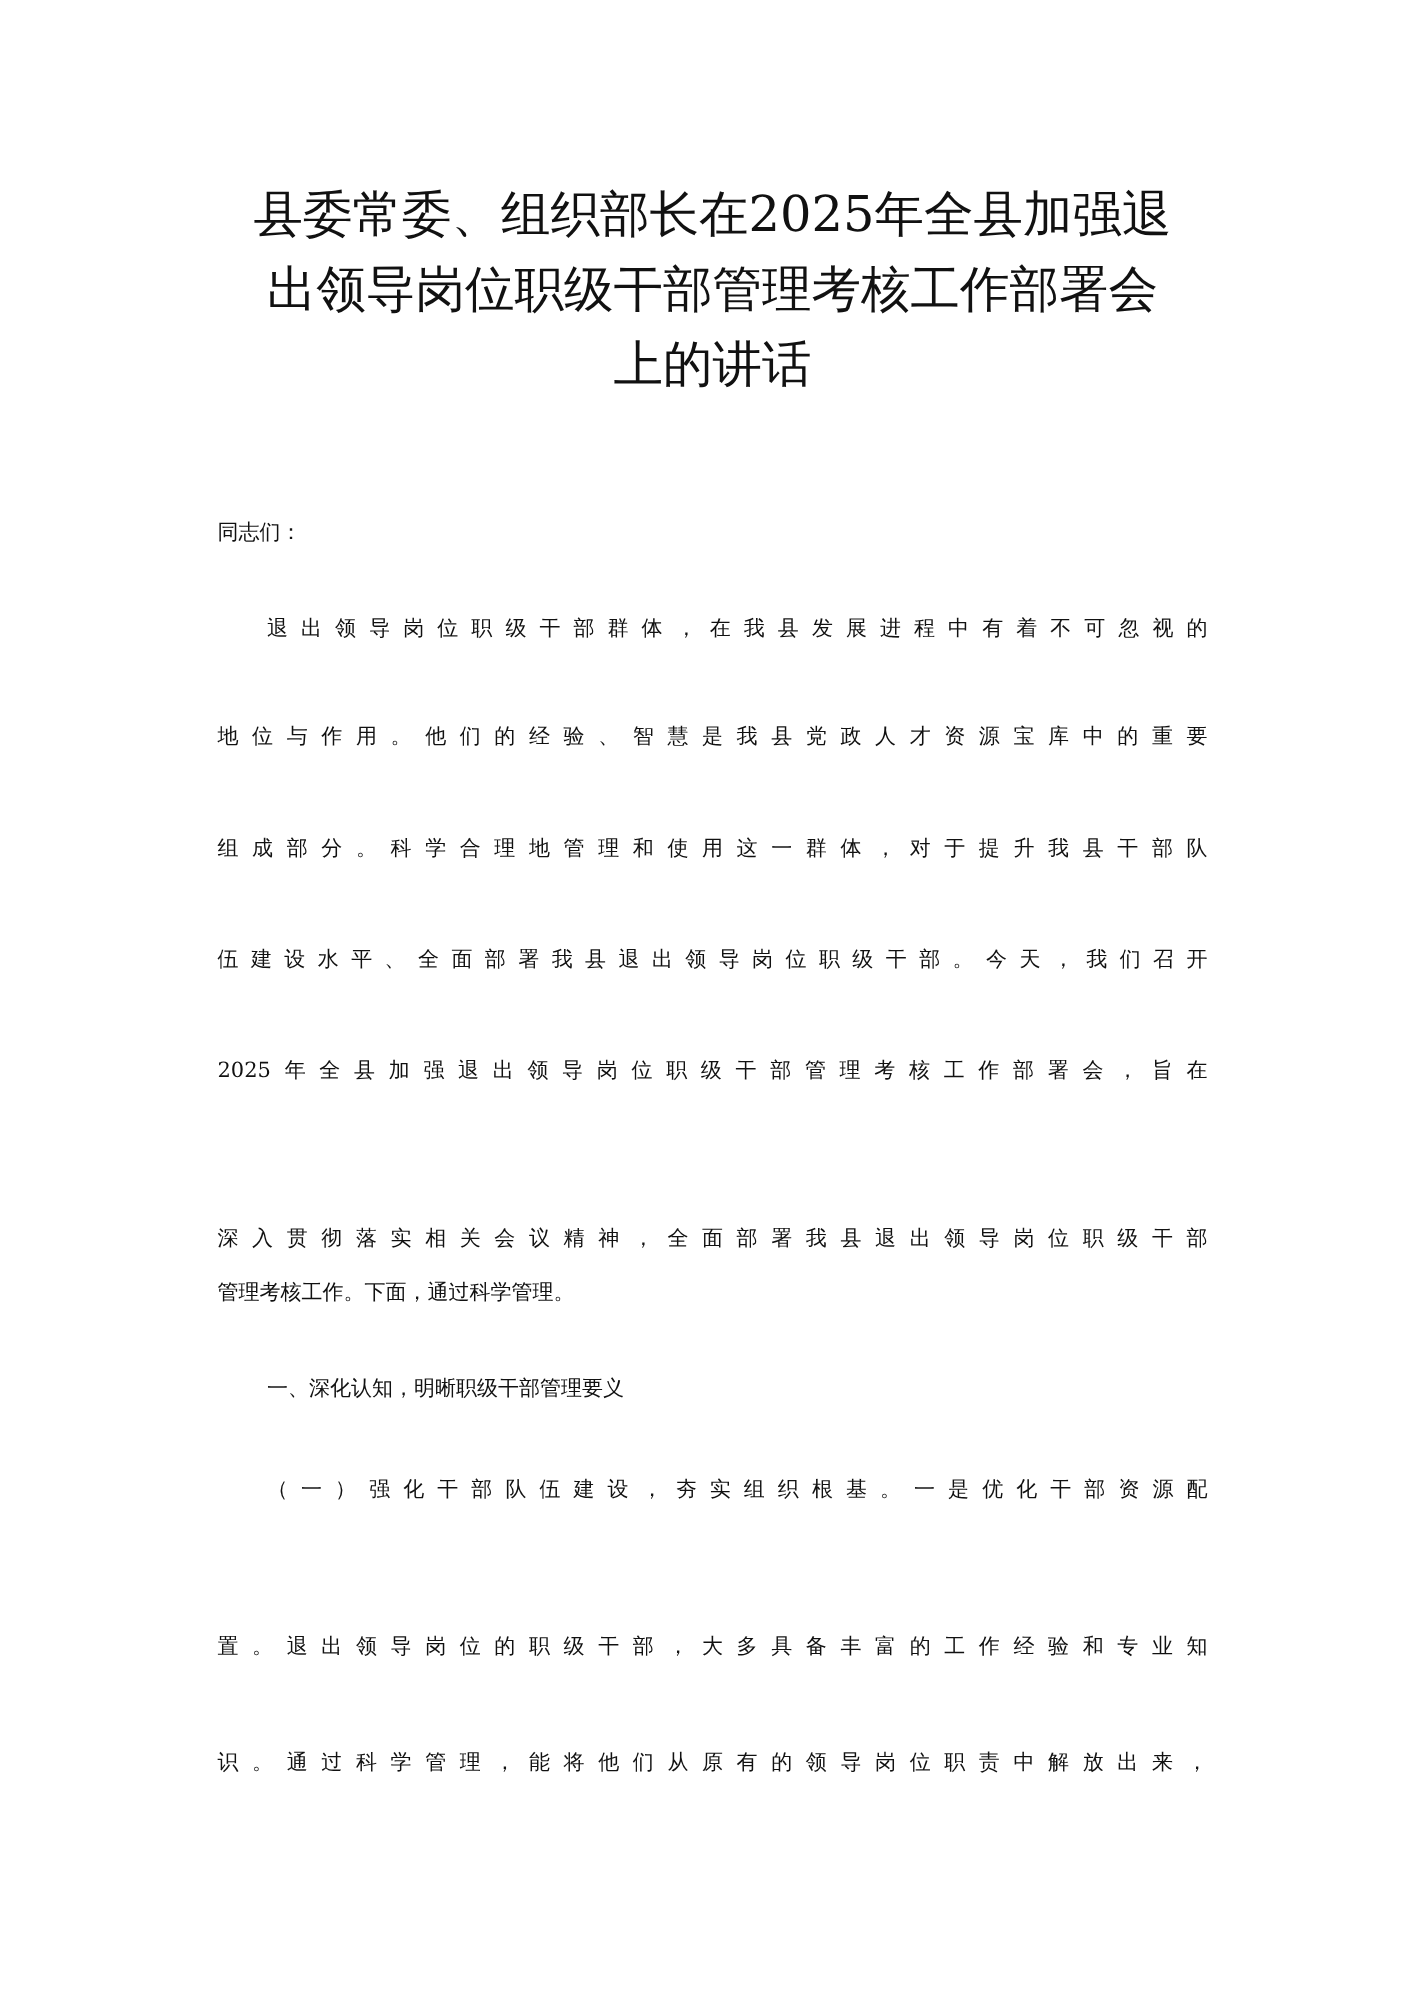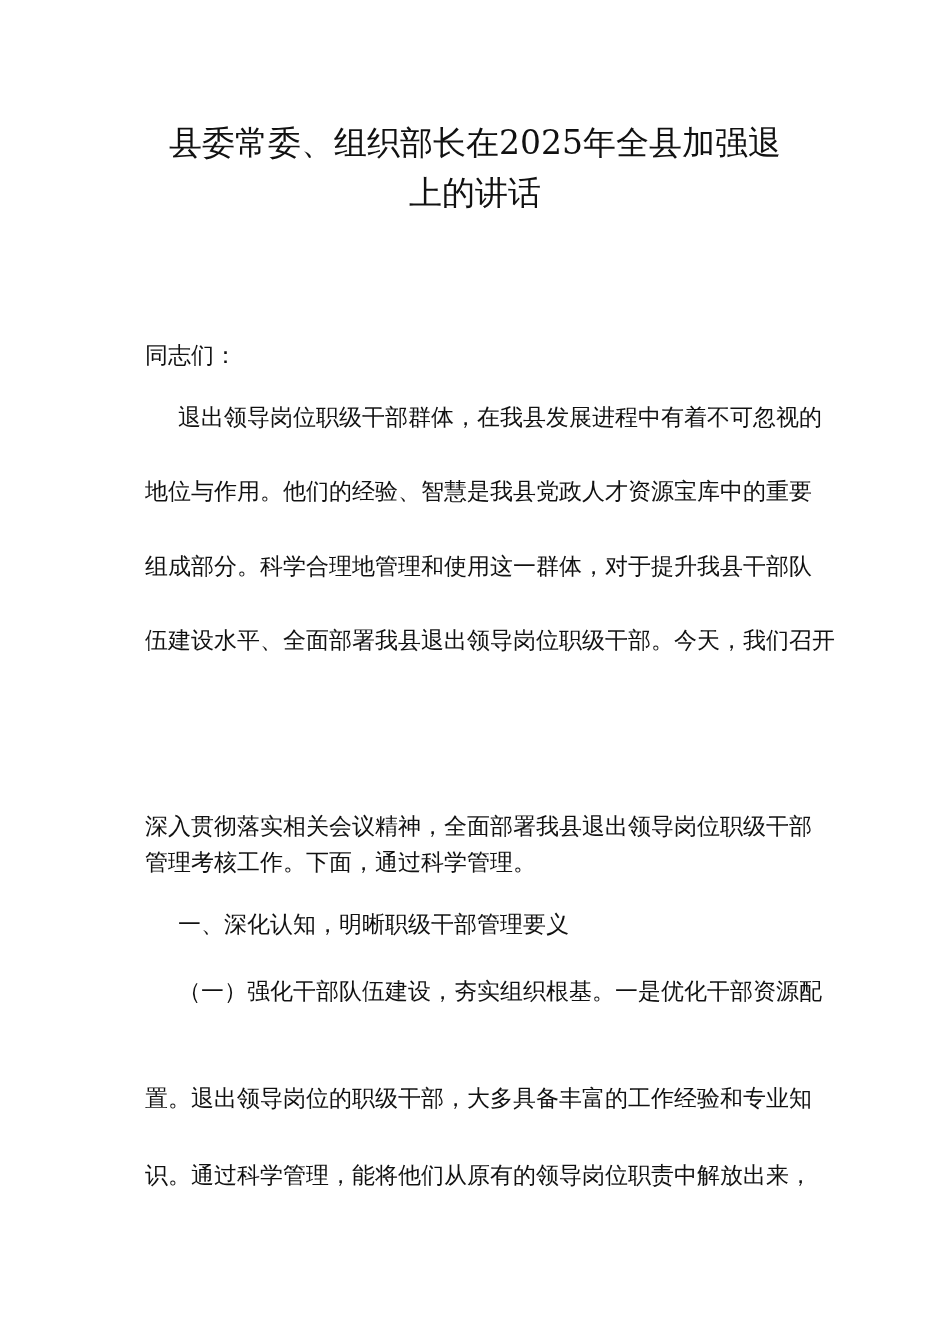--- a/index.html
+++ b/index.html
@@ -2,40 +2,42 @@
 <html><head>
   <meta charset="utf-8">
   <style>
     html, body { margin: 0; padding: 0; background: #ffffff; }
     body { width: 950px; height: 1344px; position: relative; overflow: hidden;
       font-family: "DejaVu Serif", "Liberation Serif", serif; color: #111; }
     .page { position: absolute; left: 0; top: 0; width: 950px; height: 984px; background: #fff; }
     .title { position: absolute; left: 140px; width: 670px; text-align: center;
       font-size: 33px; line-height: 50px; top: 118px; color: #111; letter-spacing: 0px; }
     .title div { height: 50px; white-space: nowrap; }
-    .line { position: absolute; left: 145px; width: 660px; font-size: 23px; white-space: nowrap;
+    .line { position: absolute; left: 145px; width: 660px; font-size: 14px; white-space: nowrap;
       line-height: 28px; color: #111; text-align: justify; text-align-last: justify; }
     .line.last { text-align-last: left; }
-    .indent { padding-left: 33px; width: 627px; font-family: Liberation Mono, monospace; }
+    .indent { padding-left: 33px; width: 627px; }
   </style>
 </head>
 <body>
 
 <div class="page">
   <div class="title">
     <div>县委常委、组织部长在2025年全县加强退</div>
+    <div>出领导岗位职级干部管理考核工作部署会</div>
     <div>上的讲话</div>
   </div>
 
   <div class="line last" style="top:341px;">同志们：</div>
 
   <div class="line indent" style="top:405px;">退出领导岗位职级干部群体，在我县发展进程中有着不可忽视的</div>
   <div class="line" style="top:552px;">组成部分。科学合理地管理和使用这一群体，对于提升我县干部队</div>
   <div class="line" style="top:477px;">地位与作用。他们的经验、智慧是我县党政人才资源宝库中的重要</div>
   <div class="line" style="top:626px;">伍建设水平、全面部署我县退出领导岗位职级干部。今天，我们召开</div>
+  <div class="line" style="top:700px;">2025年全县加强退出领导岗位职级干部管理考核工作部署会，旨在</div>
   <div class="line" style="top:812px;">深入贯彻落实相关会议精神，全面部署我县退出领导岗位职级干部</div>
   <div class="line last" style="top:848px;">管理考核工作。下面，通过科学管理。</div>
 
   <div class="line indent last" style="top:912px;">一、深化认知，明晰职级干部管理要义</div>
 
   <div class="line indent" style="top:979px;">（一）强化干部队伍建设，夯实组织根基。一是优化干部资源配</div>
   <div class="line" style="top:1051px;margin-top:33px;">置。退出领导岗位的职级干部，大多具备丰富的工作经验和专业知</div>
   <div class="line" style="top:1125px;margin-top:36px;">识。通过科学管理，能将他们从原有的领导岗位职责中解放出来，</div>
 </div>
 

